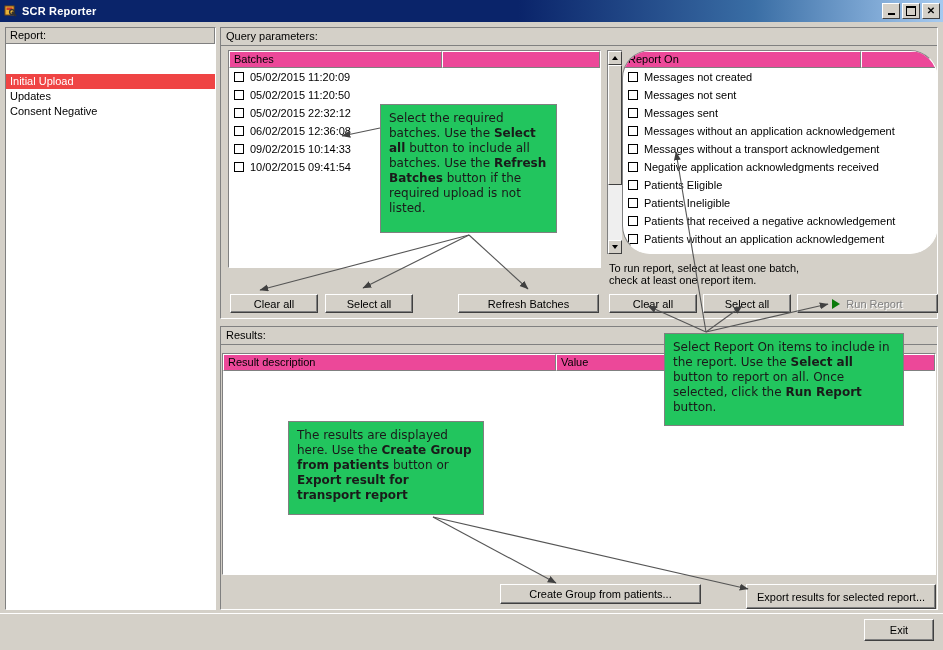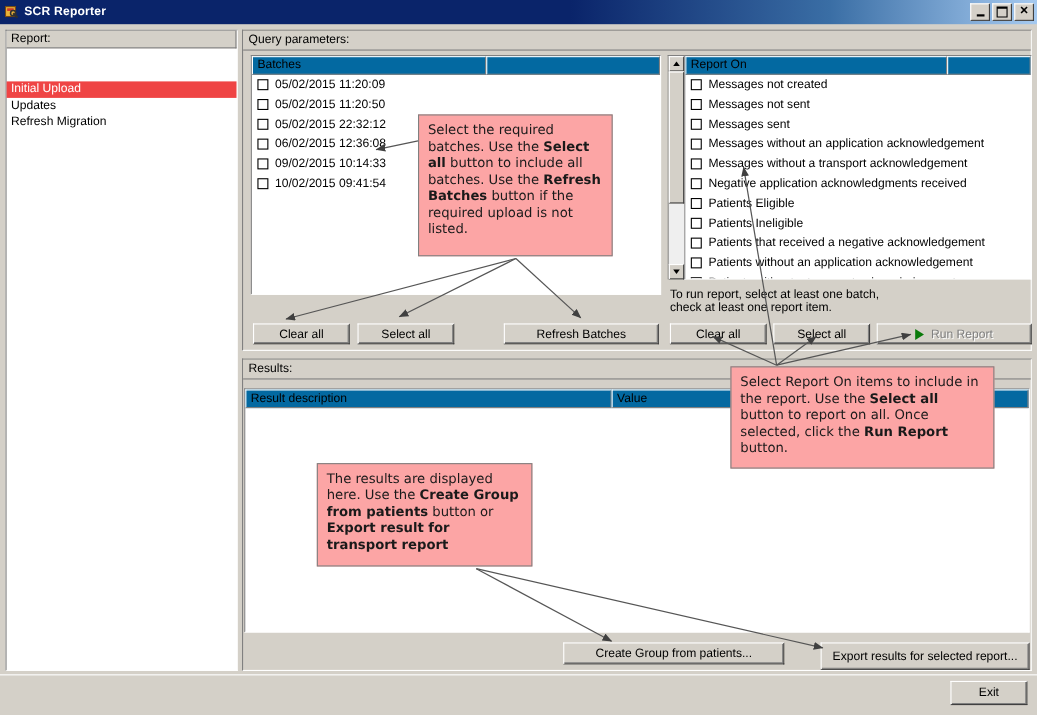--- a/index.html
+++ b/index.html
@@ -76,21 +76,21 @@
 
   
   .batch-box{
     position:absolute;left:228px;top:50px;width:373px;height:218px;
     box-sizing:border-box;background:#fff;
     border-top:1px solid #808080;border-left:1px solid #808080;
     border-right:1px solid #fff;border-bottom:1px solid #fff;
   }
   .col-hdr-row{display:flex;height:17px;}
   .col-hdr{
-    background:#0369a1;
+    background:#ec4899;
     border-top:1px solid #fff;border-left:1px solid #fff;
     border-right:1px solid #808080;border-bottom:1px solid #808080;
     font-size:11px;line-height:15px;padding-left:4px;box-sizing:border-box;
     overflow:hidden;white-space:nowrap;
   }
   .chk-row{display:flex;align-items:center;height:18px;padding-left:5px;}
   .chkbox{
     width:10px;height:10px;background:#fff;
     border:1px solid #000;
     box-sizing:border-box;margin-right:6px;flex:0 0 auto;
@@ -122,21 +122,21 @@
     border-top:1px solid #fff;border-left:1px solid #fff;
     border-right:1px solid #404040;border-bottom:1px solid #404040;
     box-sizing:border-box;
   }
   .tri-up{width:0;height:0;border-left:3px solid transparent;border-right:3px solid transparent;border-bottom:4px solid #000;}
   .tri-dn{width:0;height:0;border-left:3px solid transparent;border-right:3px solid transparent;border-top:4px solid #000;}
   .ro-box{
     flex:1 1 auto;background:#fff;
     border-top:1px solid #808080;border-left:1px solid #808080;
     border-right:1px solid #fff;border-bottom:1px solid #fff;
-    box-sizing:border-box;overflow:hidden;
+    box-sizing:border-box;overflow:hidden;border-radius:28px;
   }
 
   
   .hint{
     position:absolute;left:609px;top:262px;width:329px;font-size:11px;line-height:12px;
   }
   .hint div{white-space:nowrap;}
 
   
   .btn{
@@ -172,21 +172,21 @@
   }
 
   
   .bottombar{
     position:absolute;left:0;top:613px;width:943px;height:37px;
     background:#d4d0c8;border-top:1px solid #fff;
   }
 
   
   .callout{
-    position:absolute;background:#fca5a5;border:1px solid #808080;
+    position:absolute;background:#22c55e;border:1px solid #808080;
     font-size:12px;line-height:15px;color:#1a1a1a;
     padding:6px 8px;box-sizing:border-box;
     font-family:"DejaVu Sans", sans-serif;
   }
   .callout b{font-weight:bold;}
 
   svg.overlay{position:absolute;left:0;top:0;width:943px;height:650px;pointer-events:none;}
 </style>
 </head>
 <body>
@@ -214,21 +214,21 @@
           <span class="g-close">✕</span>
         </span>
     </span>
   </div>
 
   <div class="report-panel">
     <div class="report-hdr">Report:</div>
     <ul class="report-list" id="report-list">
         <li class="report-item sel">Initial Upload</li>
         <li class="report-item">Updates</li>
-        <li class="report-item">Refresh Migration</li>
+        <li class="report-item">Consent Negative</li>
       </ul>
   </div>
 
   <div class="qp group">
     <div class="qp-hdr">Query parameters:</div>
   </div>
 
   <div class="batch-box">
     <div class="col-hdr-row">
       <div class="col-hdr" style="width:213px">Batches</div>
@@ -348,21 +348,21 @@
     <div class="res-hdr">Results:</div>
   </div>
   <div class="res-box">
     <div class="col-hdr-row">
       <div class="col-hdr" style="width:333px">Result description</div>
       <div class="col-hdr" style="width:379px">Value</div>
     </div>
     <div id="result-rows"></div>
   </div>
 
-  <div class="btn" style="left:512px;top:584px;width:201px;height:20px;">Create Group from patients...</div>
+  <div class="btn" style="left:500px;top:584px;width:201px;height:20px;">Create Group from patients...</div>
   <div class="btn" style="left:746px;top:584px;width:190px;height:25px;text-align:center;">Export results for selected report...</div>
 
   <div class="bottombar"></div>
   <div class="btn" style="left:864px;top:619px;width:70px;height:22px;">Exit</div>
 
   <div class="callout" id="callout-0" style="left:380px;top:104px;width:177px;height:129px;"><span>Select the required batches. Use the </span><b>Select all</b><span> button to include all batches. Use the </span><b>Refresh Batches</b><span> button if the required upload is not listed.</span></div>
   <div class="callout" id="callout-1" style="left:664px;top:333px;width:240px;height:93px;"><span>Select Report On items to include in the report. Use the </span><b>Select all</b><span> button to report on all. Once selected, click the </span><b>Run Report</b><span> button.</span></div>
   <div class="callout" id="callout-2" style="left:288px;top:421px;width:196px;height:94px;"><span>The results are displayed here. Use the </span><b>Create Group from patients</b><span> button or </span><b>Export result for transport report</b></div>
 
   <svg class="overlay">

